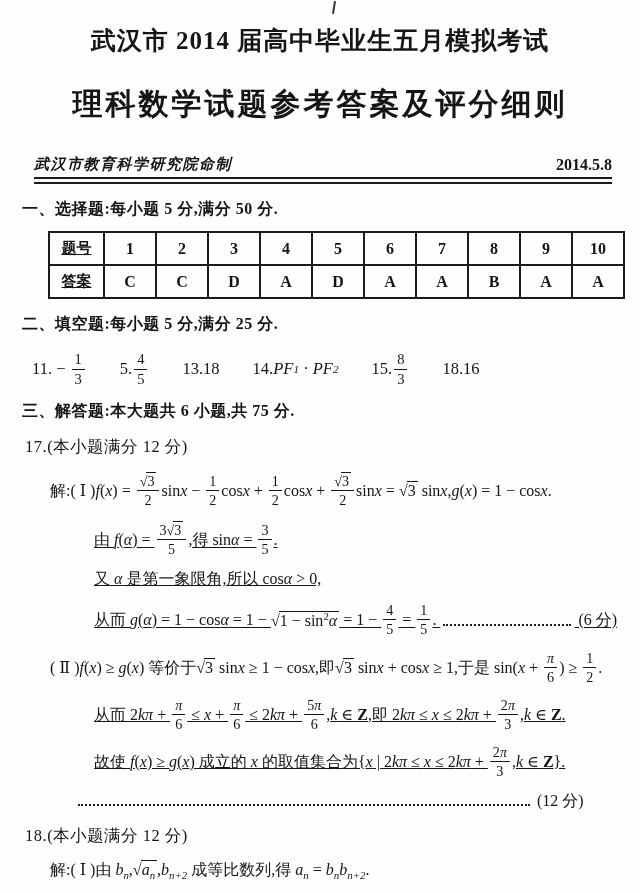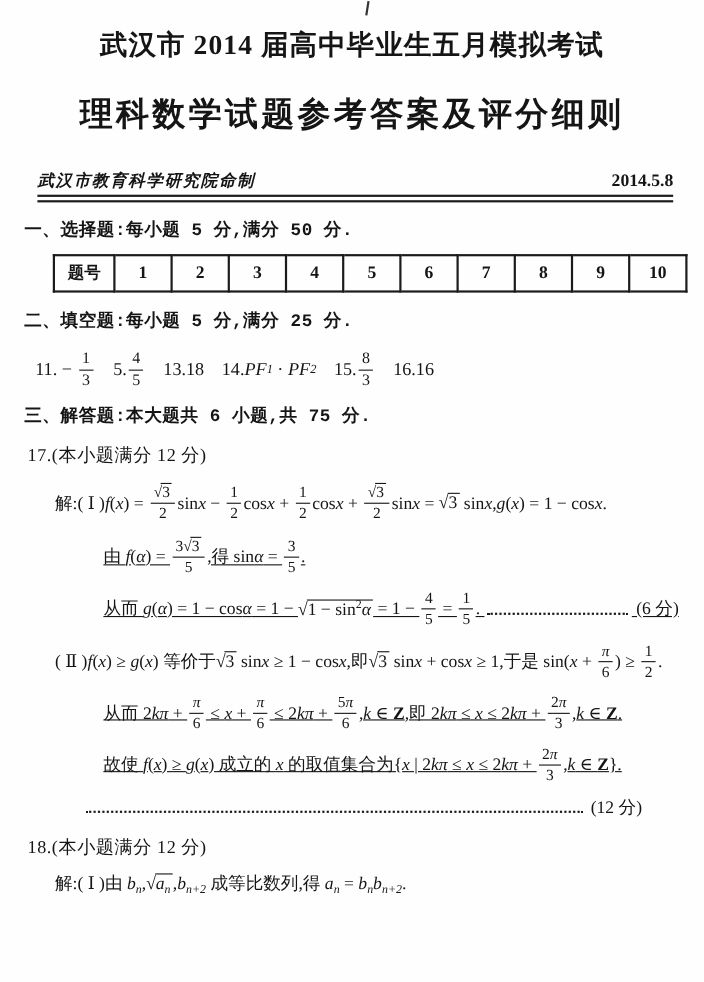--- a/index.html
+++ b/index.html
@@ -11,29 +11,29 @@
   }
   .artifact-mark{position:absolute;left:333px;top:1px;width:2px;height:13px;background:#333;transform:rotate(9deg);}
   .title-main{margin-top:24px;text-align:center;font-size:25px;font-weight:bold;letter-spacing:1px;}
   .title-sub{margin-top:27px;text-align:center;font-size:30px;font-weight:bold;letter-spacing:3px;}
   .meta-row{margin:30px 28px 0 34px;display:flex;justify-content:space-between;align-items:flex-end;text-align:right;}
   .issuer{font-size:15px;font-weight:bold;font-style:italic;letter-spacing:1.5px;}
   .date{font-size:16px;font-weight:bold;}
   .double-rule{margin:3px 28px 0 34px;height:3px;border-top:2px solid #1c1c1c;border-bottom:2px solid #1c1c1c;}
   .section-heading{
     margin:15px 0 0 22px;font-size:16px;font-weight:bold;
-    font-family:Liberation Mono, monospace;letter-spacing:0.5px;
+    font-family:Liberation Serif, serif;letter-spacing:0.5px;
   }
   table.choice{border-collapse:collapse;margin:11px 0 0 48px;table-layout:fixed;}
   table.choice td{
     border:2px solid #1b1b1b;height:31px;text-align:center;vertical-align:middle;
     font-size:16px;font-weight:bold;padding:0;
   }
-  table.choice td.rowhead{font-family:"DejaVu Sans","Liberation Sans",sans-serif;font-size:15px;}
-  .fill-row{margin:16px 0 0 32px;display:flex;align-items:center;gap:16px;white-space:nowrap;font-size:16.5px;}
+  table.choice td.rowhead{font-family:"DejaVu Sans","Liberation Sans",sans-serif;font-size:15px;text-decoration:underline;}
+  .fill-row{margin:16px 0 0 32px;display:flex;align-items:center;gap:33px;white-space:nowrap;font-size:16.5px;}
   .fill-item{display:inline-flex;align-items:center;}
   .q-heading{margin:14px 0 0 25px;font-size:16.5px;letter-spacing:0.5px;}
   .mline{margin-top:13px;white-space:nowrap;font-size:16px;line-height:1.25;}
   .ind-solve{margin-left:50px;}
   .ind-step{margin-left:94px;text-decoration:underline;}
   .ind-step2{margin-left:112px;}
   .ind-dots{margin-left:75px;}
   .tk{white-space:pre;}
   .it{font-style:italic;}
   .bd{font-weight:bold;}
@@ -71,20 +71,33 @@
         <td style="width: 50px;">2</td>
         <td style="width: 50px;">3</td>
         <td style="width: 50px;">4</td>
         <td style="width: 50px;">5</td>
         <td style="width: 50px;">6</td>
         <td style="width: 50px;">7</td>
         <td style="width: 50px;">8</td>
         <td style="width: 50px;">9</td>
         <td style="width: 50px;">10</td>
       </tr>
+      <tr>
+        <td class="rowhead" style="width: 53px;">答案</td>
+        <td style="width: 50px;">C</td>
+        <td style="width: 50px;">C</td>
+        <td style="width: 50px;">D</td>
+        <td style="width: 50px;">A</td>
+        <td style="width: 50px;">D</td>
+        <td style="width: 50px;">A</td>
+        <td style="width: 50px;">A</td>
+        <td style="width: 50px;">B</td>
+        <td style="width: 50px;">A</td>
+        <td style="width: 50px;">A</td>
+      </tr>
     </tbody>
 </table>
 
 <div class="section-heading">二、填空题:每小题 5 分,满分 25 分.</div>
 
 <div class="fill-row" id="fill-row">
     <span class="fill-item">
       <span class="tk">11.</span>
       <span class="tk"> − </span>
       <span class="frac">
@@ -112,31 +125,32 @@
       <sub class="sb">2</sub>
     </span>
     <span class="fill-item">
       <span class="tk">15.</span>
       <span class="frac">
         <span class="num"><span class="tk">8</span></span>
         <span class="den"><span class="tk">3</span></span>
       </span>
     </span>
     <span class="fill-item">
-      <span class="tk">16.</span>
+      <span class="tk">18.</span>
       <span class="tk">16</span>
     </span>
   </div>
 
 <div class="section-heading">三、解答题:本大题共 6 小题,共 75 分.</div>
 
 <div class="q-heading">17.(本小题满分 12 分)</div>
 <div id="q17-lines">
     <div class="mline ind-solve"><span class="tk">解:( Ⅰ )</span><span class="tk it">f</span><span class="tk">(</span><span class="tk it">x</span><span class="tk">) = </span><span class="frac"><span class="num"><span class="sqrt"><span class="rsign">√</span><span class="rad"><span class="tk">3</span></span></span></span><span class="den"><span class="tk">2</span></span></span><span class="tk">sin</span><span class="tk it">x</span><span class="tk"> − </span><span class="frac"><span class="num"><span class="tk">1</span></span><span class="den"><span class="tk">2</span></span></span><span class="tk">cos</span><span class="tk it">x</span><span class="tk"> + </span><span class="frac"><span class="num"><span class="tk">1</span></span><span class="den"><span class="tk">2</span></span></span><span class="tk">cos</span><span class="tk it">x</span><span class="tk"> + </span><span class="frac"><span class="num"><span class="sqrt"><span class="rsign">√</span><span class="rad"><span class="tk">3</span></span></span></span><span class="den"><span class="tk">2</span></span></span><span class="tk">sin</span><span class="tk it">x</span><span class="tk"> = </span><span class="sqrt"><span class="rsign">√</span><span class="rad"><span class="tk">3</span></span></span><span class="tk"> sin</span><span class="tk it">x</span><span class="tk">,</span><span class="tk it">g</span><span class="tk">(</span><span class="tk it">x</span><span class="tk">) = 1 − cos</span><span class="tk it">x</span><span class="tk">.</span></div>
     <div class="mline ind-step"><span class="tk">由 </span><span class="tk it">f</span><span class="tk">(</span><span class="tk it">α</span><span class="tk">) = </span><span class="frac"><span class="num"><span class="tk">3</span><span class="sqrt"><span class="rsign">√</span><span class="rad"><span class="tk">3</span></span></span></span><span class="den"><span class="tk">5</span></span></span><span class="tk">,得 sin</span><span class="tk it">α</span><span class="tk"> = </span><span class="frac"><span class="num"><span class="tk">3</span></span><span class="den"><span class="tk">5</span></span></span><span class="tk">.</span></div>
+    <div class="mline ind-step"><span class="tk">又 </span><span class="tk it">α</span><span class="tk"> 是第一象限角,所以 cos</span><span class="tk it">α</span><span class="tk"> &gt; 0,</span></div>
     <div class="mline ind-step"><span class="tk">从而 </span><span class="tk it">g</span><span class="tk">(</span><span class="tk it">α</span><span class="tk">) = 1 − cos</span><span class="tk it">α</span><span class="tk"> = 1 − </span><span class="sqrt"><span class="rsign">√</span><span class="rad"><span class="tk">1 − sin</span><sup class="sp">2</sup><span class="tk it">α</span></span></span><span class="tk"> = 1 − </span><span class="frac"><span class="num"><span class="tk">4</span></span><span class="den"><span class="tk">5</span></span></span><span class="tk"> = </span><span class="frac"><span class="num"><span class="tk">1</span></span><span class="den"><span class="tk">5</span></span></span><span class="tk">. </span><span class="leader" style="width: 128px;"></span><span class="tk"> (6 分)</span></div>
     <div class="mline ind-solve"><span class="tk">( Ⅱ )</span><span class="tk it">f</span><span class="tk">(</span><span class="tk it">x</span><span class="tk">) ≥ </span><span class="tk it">g</span><span class="tk">(</span><span class="tk it">x</span><span class="tk">) 等价于</span><span class="sqrt"><span class="rsign">√</span><span class="rad"><span class="tk">3</span></span></span><span class="tk"> sin</span><span class="tk it">x</span><span class="tk"> ≥ 1 − cos</span><span class="tk it">x</span><span class="tk">,即</span><span class="sqrt"><span class="rsign">√</span><span class="rad"><span class="tk">3</span></span></span><span class="tk"> sin</span><span class="tk it">x</span><span class="tk"> + cos</span><span class="tk it">x</span><span class="tk"> ≥ 1,于是 sin(</span><span class="tk it">x</span><span class="tk"> + </span><span class="frac"><span class="num"><span class="tk it">π</span></span><span class="den"><span class="tk">6</span></span></span><span class="tk">) ≥ </span><span class="frac"><span class="num"><span class="tk">1</span></span><span class="den"><span class="tk">2</span></span></span><span class="tk">.</span></div>
     <div class="mline ind-step"><span class="tk">从而 2</span><span class="tk it">kπ</span><span class="tk"> + </span><span class="frac"><span class="num"><span class="tk it">π</span></span><span class="den"><span class="tk">6</span></span></span><span class="tk"> ≤ </span><span class="tk it">x</span><span class="tk"> + </span><span class="frac"><span class="num"><span class="tk it">π</span></span><span class="den"><span class="tk">6</span></span></span><span class="tk"> ≤ 2</span><span class="tk it">kπ</span><span class="tk"> + </span><span class="frac"><span class="num"><span class="tk">5</span><span class="tk it">π</span></span><span class="den"><span class="tk">6</span></span></span><span class="tk">,</span><span class="tk it">k</span><span class="tk"> ∈ </span><span class="tk bd">Z</span><span class="tk">,即 2</span><span class="tk it">kπ</span><span class="tk"> ≤ </span><span class="tk it">x</span><span class="tk"> ≤ 2</span><span class="tk it">kπ</span><span class="tk"> + </span><span class="frac"><span class="num"><span class="tk">2</span><span class="tk it">π</span></span><span class="den"><span class="tk">3</span></span></span><span class="tk">,</span><span class="tk it">k</span><span class="tk"> ∈ </span><span class="tk bd">Z</span><span class="tk">.</span></div>
     <div class="mline ind-step"><span class="tk">故使 </span><span class="tk it">f</span><span class="tk">(</span><span class="tk it">x</span><span class="tk">) ≥ </span><span class="tk it">g</span><span class="tk">(</span><span class="tk it">x</span><span class="tk">) 成立的 </span><span class="tk it">x</span><span class="tk"> 的取值集合为{</span><span class="tk it">x</span><span class="tk"> | 2</span><span class="tk it">kπ</span><span class="tk"> ≤ </span><span class="tk it">x</span><span class="tk"> ≤ 2</span><span class="tk it">kπ</span><span class="tk"> + </span><span class="frac"><span class="num"><span class="tk">2</span><span class="tk it">π</span></span><span class="den"><span class="tk">3</span></span></span><span class="tk">,</span><span class="tk it">k</span><span class="tk"> ∈ </span><span class="tk bd">Z</span><span class="tk">}.</span></div>
     <div class="mline ind-dots"><span class="leader" style="width: 452px;"></span><span class="tk"> (12 分)</span></div>
   </div>
 
 <div class="q-heading">18.(本小题满分 12 分)</div>
 <div id="q18-lines">
     <div class="mline ind-solve"><span class="tk">解:( Ⅰ )由 </span><span class="tk it">b</span><sub class="sb">n</sub><span class="tk">,</span><span class="sqrt"><span class="rsign">√</span><span class="rad"><span class="tk it">a</span><sub class="sb">n</sub></span></span><span class="tk">,</span><span class="tk it">b</span><sub class="sb">n+2</sub><span class="tk"> 成等比数列,得 </span><span class="tk it">a</span><sub class="sb">n</sub><span class="tk"> = </span><span class="tk it">b</span><sub class="sb">n</sub><span class="tk it">b</span><sub class="sb">n+2</sub><span class="tk">.</span></div>

